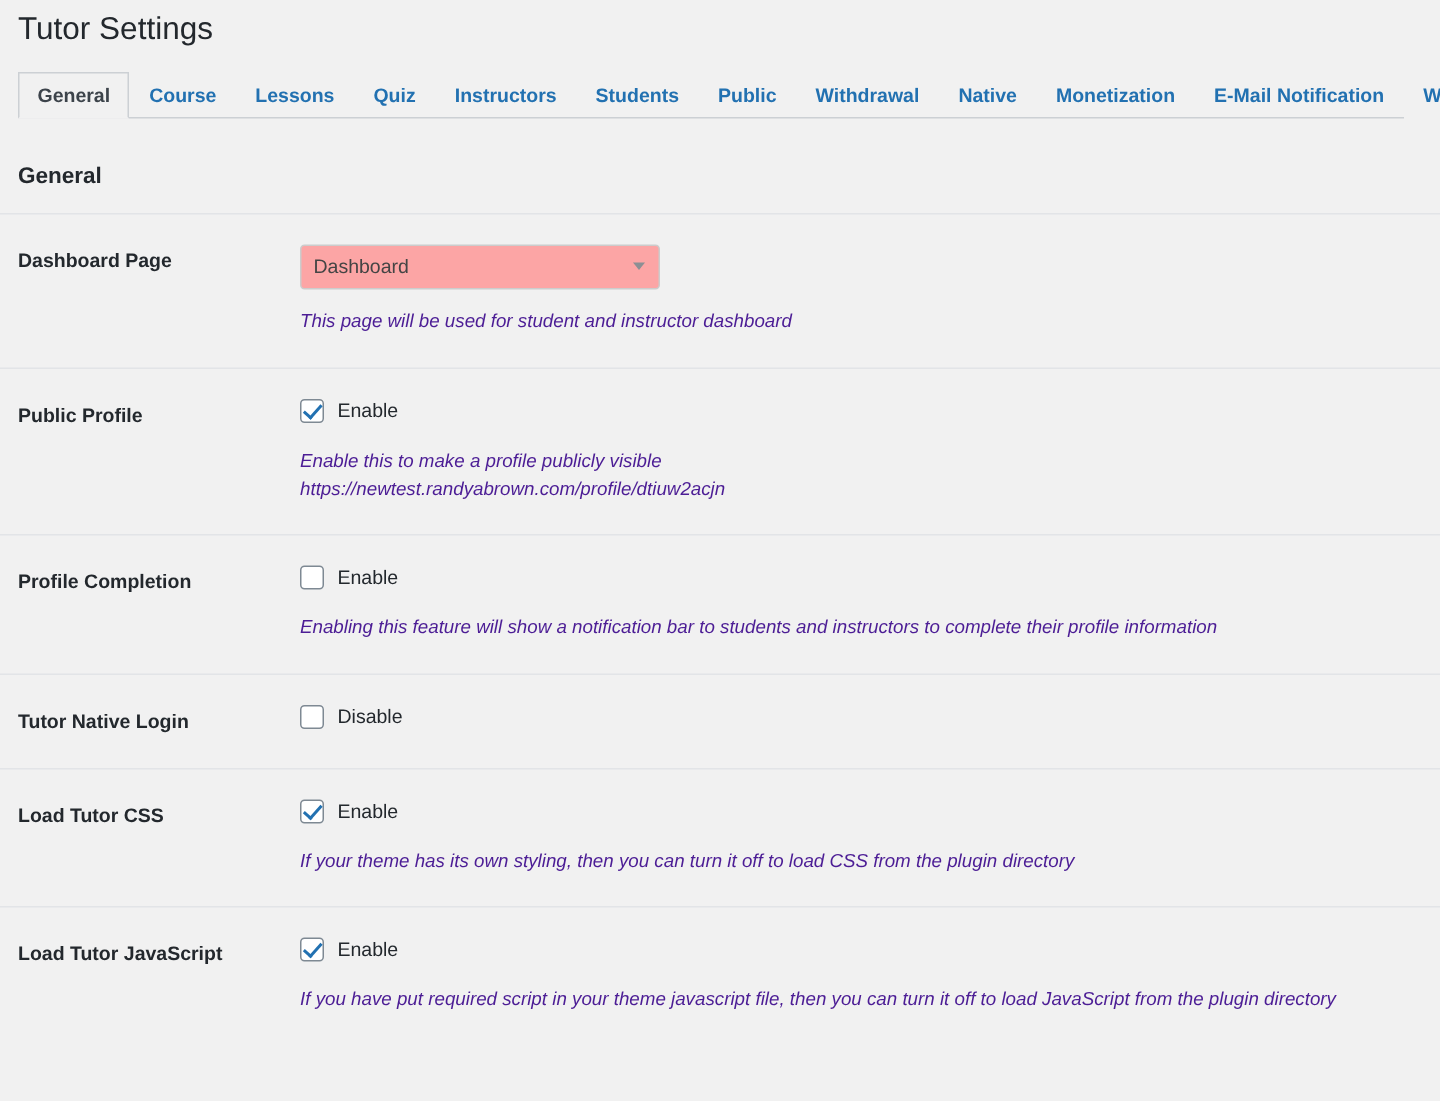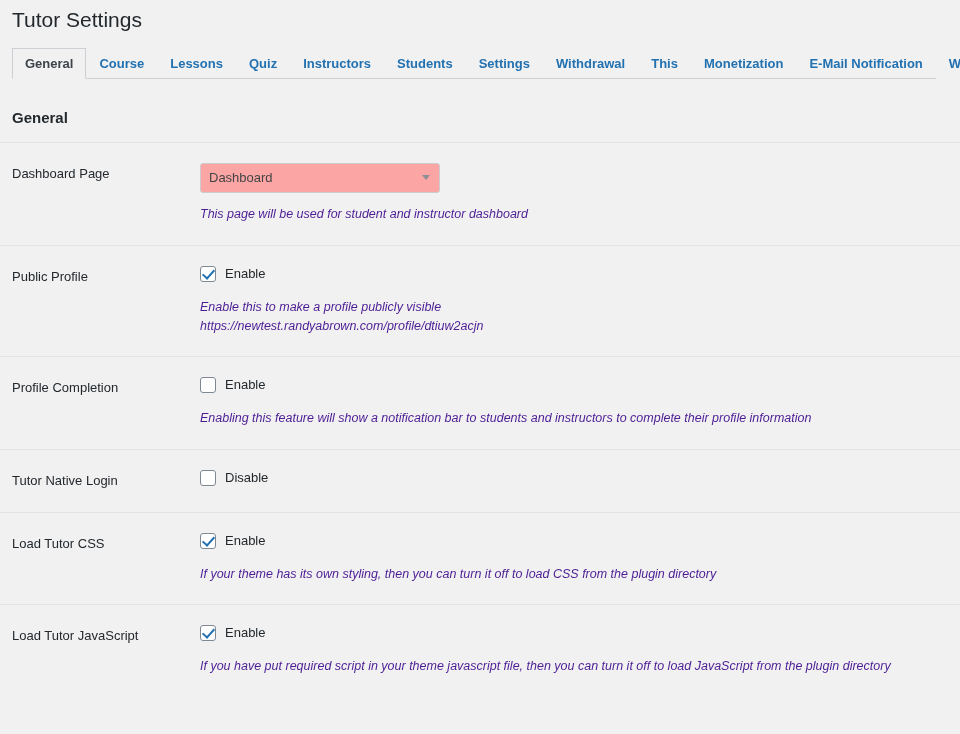--- a/index.html
+++ b/index.html
@@ -74,21 +74,21 @@
   .settings .row {
     display: flex;
     border-top: 1px solid #e2e4e7;
     align-items: flex-start;
   }
   .settings .row:first-child { border-top: 1px solid #e2e4e7; }
   .label-cell {
     width: 200px;
     padding: 22px 10px 22px 12px;
     font-size: 13px;
-    font-weight: normal;
+    font-weight: bold;
     color: #23282d;
     line-height: 1.4;
   }
   .field-cell {
     flex: 1;
     padding: 20px 12px 20px 0;
   }
   
   .select-wrap {
     position: relative;
@@ -169,23 +169,23 @@
 
   <h1 class="page-title">Tutor Settings</h1>
 
   <nav class="tab-bar">
     <a class="tab active">General</a>
     <a class="tab">Course</a>
     <a class="tab">Lessons</a>
     <a class="tab">Quiz</a>
     <a class="tab">Instructors</a>
     <a class="tab">Students</a>
-    <a class="tab">Settings</a>
+    <a class="tab">Public</a>
     <a class="tab">Withdrawal</a>
-    <a class="tab">This</a>
+    <a class="tab">Native</a>
     <a class="tab">Monetization</a>
     <a class="tab">E-Mail Notification</a>
     <a class="tab">WooCommerce</a>
   </nav>
 
   <h2 class="section-heading">General</h2>
 
   <div class="settings">
 
     <div class="row">

